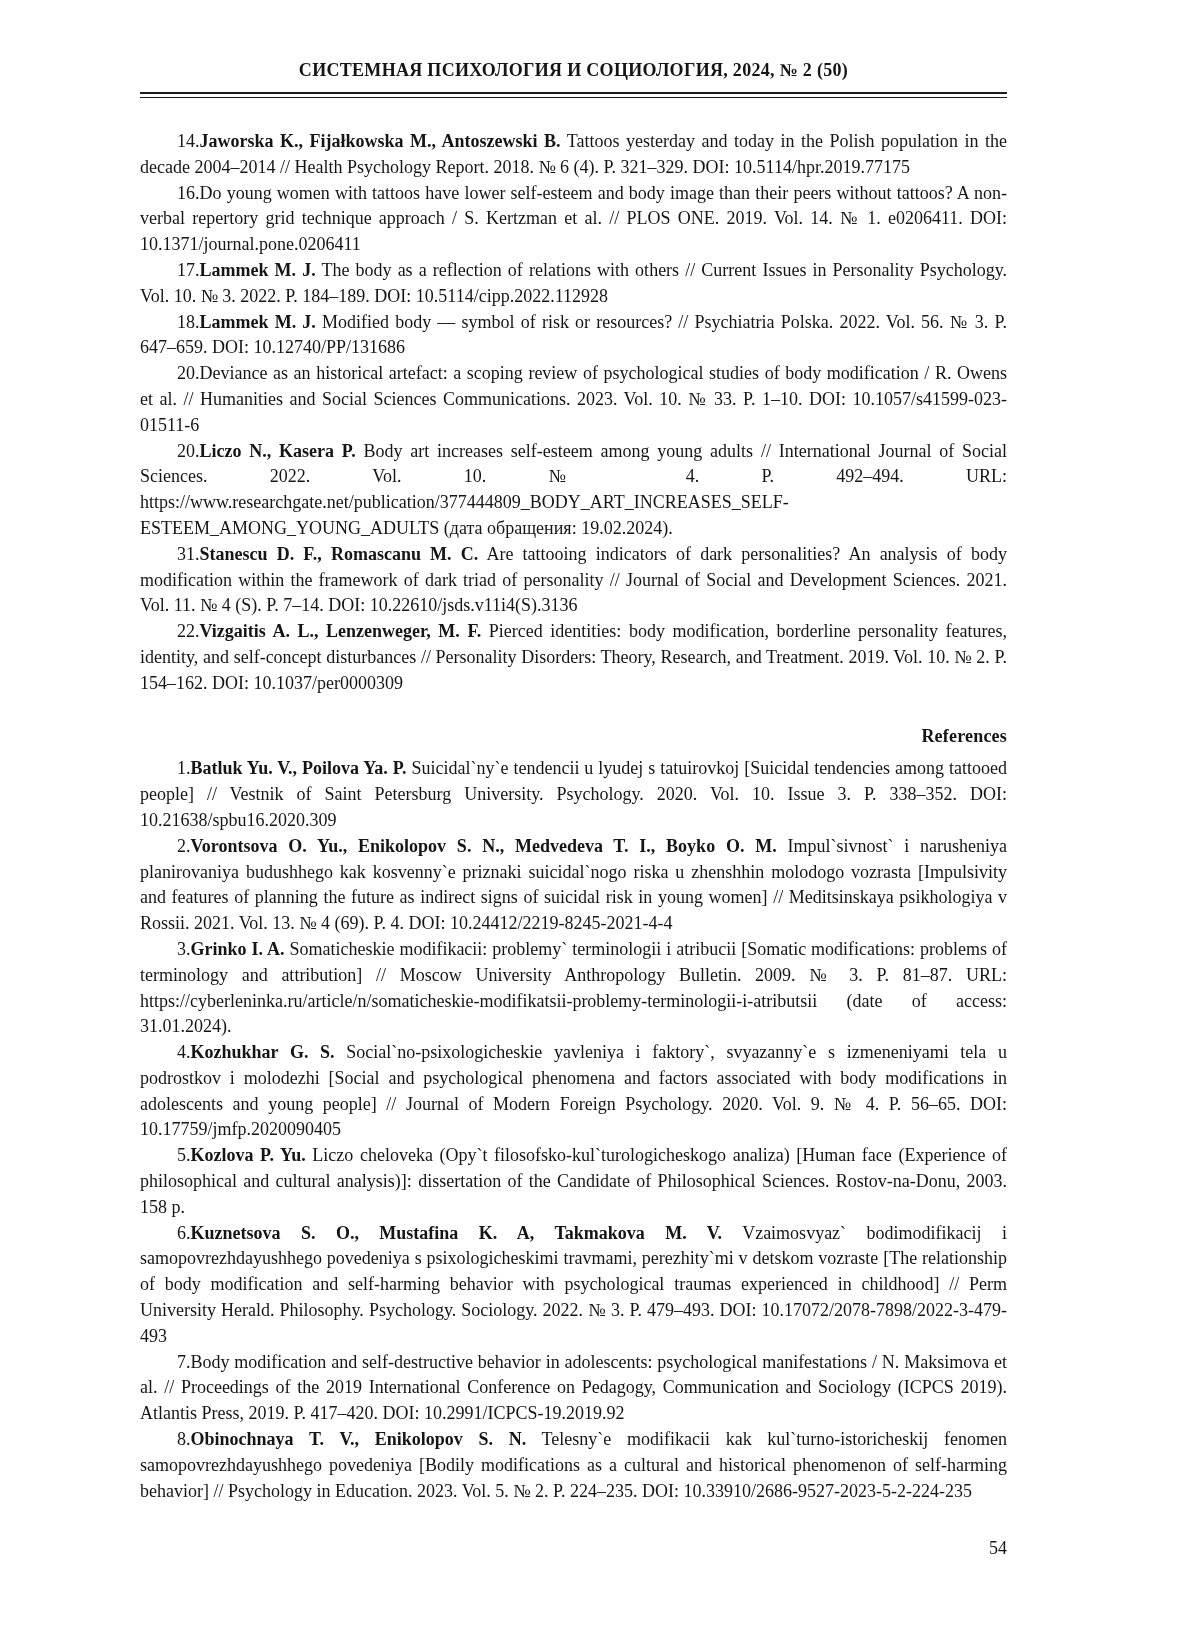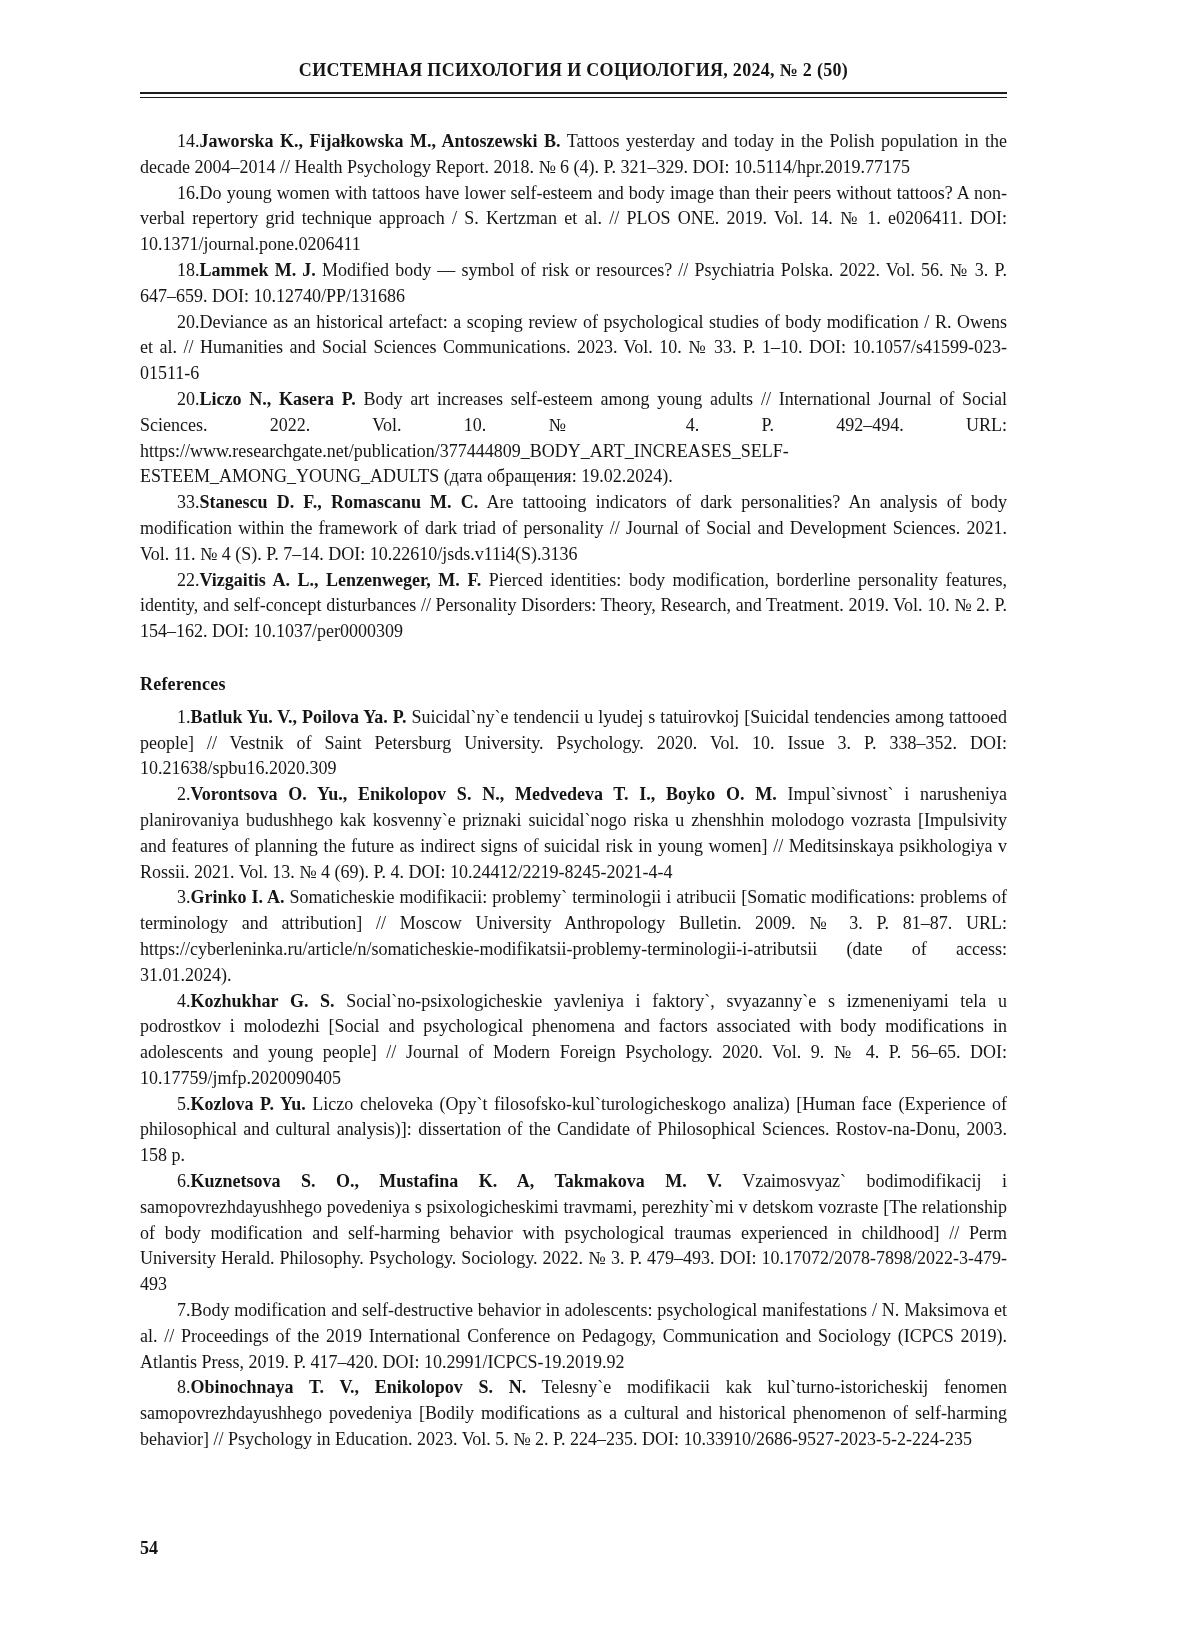--- a/index.html
+++ b/index.html
@@ -37,61 +37,61 @@
     line-height: 25.8px;
   }
   .ref {
     text-align: justify;
     text-indent: 37px;
     hyphens: auto;
   }
   .ref .num { }
   .ref .authors { font-weight: bold; margin-top: 16px; }
   .refs-heading {
-    text-align: left;
+    text-align: right;
     font-size: 18px;
     font-weight: bold;
     letter-spacing: 0.2px;
     margin: 27px 0 7px 0;
   }
   .page-number {
     position: absolute;
     left: 140px;
     right: 193px;
     bottom: 92px;
-    text-align: left;
+    text-align: right;
     font-size: 18px;
-    font-weight: bold;
   }
 </style>
 </head>
 <body>
 
 <div class="page">
 
   <header>
     <div class="journal-title">СИСТЕМНАЯ ПСИХОЛОГИЯ И СОЦИОЛОГИЯ, 2024, № 2 (50)</div>
     <div class="double-rule"></div>
   </header>
 
   <main class="text-block">
 
     <p class="ref"><span class="num">14.</span><span class="authors">Jaworska K., Fijałkowska M., Antoszewski B.</span><span> Tattoos yesterday and today in the Polish population in the decade 2004–2014 // Health Psychology Report. 2018. № 6 (4). P. 321–329. DOI: 10.5114/hpr.2019.77175</span></p>
 
 
     <p class="ref"><span class="num">16.</span><span class="authors"></span><span>Do young women with tattoos have lower self-esteem and body image than their peers without tattoos? A non-verbal repertory grid technique approach / S. Kertzman et al. // PLOS ONE. 2019. Vol. 14. № 1. e0206411. DOI: 10.1371/journal.pone.0206411</span></p>
 
+    <p class="ref"><span class="num">17.</span><span class="authors">Lammek M. J.</span><span> The body as a reflection of relations with others // Current Issues in Personality Psychology. Vol. 10. № 3. 2022. P. 184–189. DOI: 10.5114/cipp.2022.112928</span></p>
 
     <p class="ref"><span class="num">18.</span><span class="authors">Lammek M. J.</span><span> Modified body — symbol of risk or resources? // Psychiatria Polska. 2022. Vol. 56. № 3. P. 647–659. DOI: 10.12740/PP/131686</span></p>
 
     <p class="ref"><span class="num">20.</span><span class="authors"></span><span>Deviance as an historical artefact: a scoping review of psychological studies of body modification / R. Owens et al. // Humanities and Social Sciences Communications. 2023. Vol. 10. № 33. P. 1–10. DOI: 10.1057/s41599-023-01511-6</span></p>
 
     <p class="ref"><span class="num">20.</span><span class="authors">Liczo N., Kasera P.</span><span> Body art increases self-esteem among young adults // International Journal of Social Sciences. 2022. Vol. 10. № 4. P. 492–494. URL: https://www.researchgate.net/publication/377444809_BODY_ART_INCREASES_SELF-ESTEEM_AMONG_YOUNG_ADULTS (дата обращения: 19.02.2024).</span></p>
 
-    <p class="ref"><span class="num">33.</span><span class="authors">Stanescu D. F., Romascanu M. C.</span><span> Are tattooing indicators of dark personalities? An analysis of body modification within the framework of dark triad of personality // Journal of Social and Development Sciences. 2021. Vol. 11. № 4 (S). P. 7–14. DOI: 10.22610/jsds.v11i4(S).3136</span></p>
+    <p class="ref"><span class="num">31.</span><span class="authors">Stanescu D. F., Romascanu M. C.</span><span> Are tattooing indicators of dark personalities? An analysis of body modification within the framework of dark triad of personality // Journal of Social and Development Sciences. 2021. Vol. 11. № 4 (S). P. 7–14. DOI: 10.22610/jsds.v11i4(S).3136</span></p>
 
     <p class="ref"><span class="num">22.</span><span class="authors">Vizgaitis A. L., Lenzenweger, M. F.</span><span> Pierced identities: body modification, borderline personality features, identity, and self-concept disturbances // Personality Disorders: Theory, Research, and Treatment. 2019. Vol. 10. № 2. P. 154–162. DOI: 10.1037/per0000309</span></p>
 
     <h2 class="refs-heading">References</h2>
 
     <p class="ref"><span class="num">1.</span><span class="authors">Batluk Yu. V., Poilova Ya. P.</span><span> Suicidal`ny`e tendencii u lyudej s tatuirovkoj [Suicidal tendencies among tattooed people] // Vestnik of Saint Petersburg University. Psychology. 2020. Vol. 10. Issue 3. P. 338–352. DOI: 10.21638/spbu16.2020.309</span></p>
 
     <p class="ref"><span class="num">2.</span><span class="authors">Vorontsova O. Yu., Enikolopov S. N., Medvedeva T. I., Boyko O. M.</span><span> Impul`sivnost` i narusheniya planirovaniya budushhego kak kosvenny`e priznaki suicidal`nogo riska u zhenshhin molodogo vozrasta [Impulsivity and features of planning the future as indirect signs of suicidal risk in young women] // Meditsinskaya psikhologiya v Rossii. 2021. Vol. 13. № 4 (69). P. 4. DOI: 10.24412/2219-8245-2021-4-4</span></p>
 
     <p class="ref"><span class="num">3.</span><span class="authors">Grinko I. A.</span><span> Somaticheskie modifikacii: problemy` terminologii i atribucii [Somatic modifications: problems of terminology and attribution] // Moscow University Anthropology Bulletin. 2009. № 3. P. 81–87. URL: https://cyberleninka.ru/article/n/somaticheskie-modifikatsii-problemy-terminologii-i-atributsii (date of access: 31.01.2024).</span></p>

